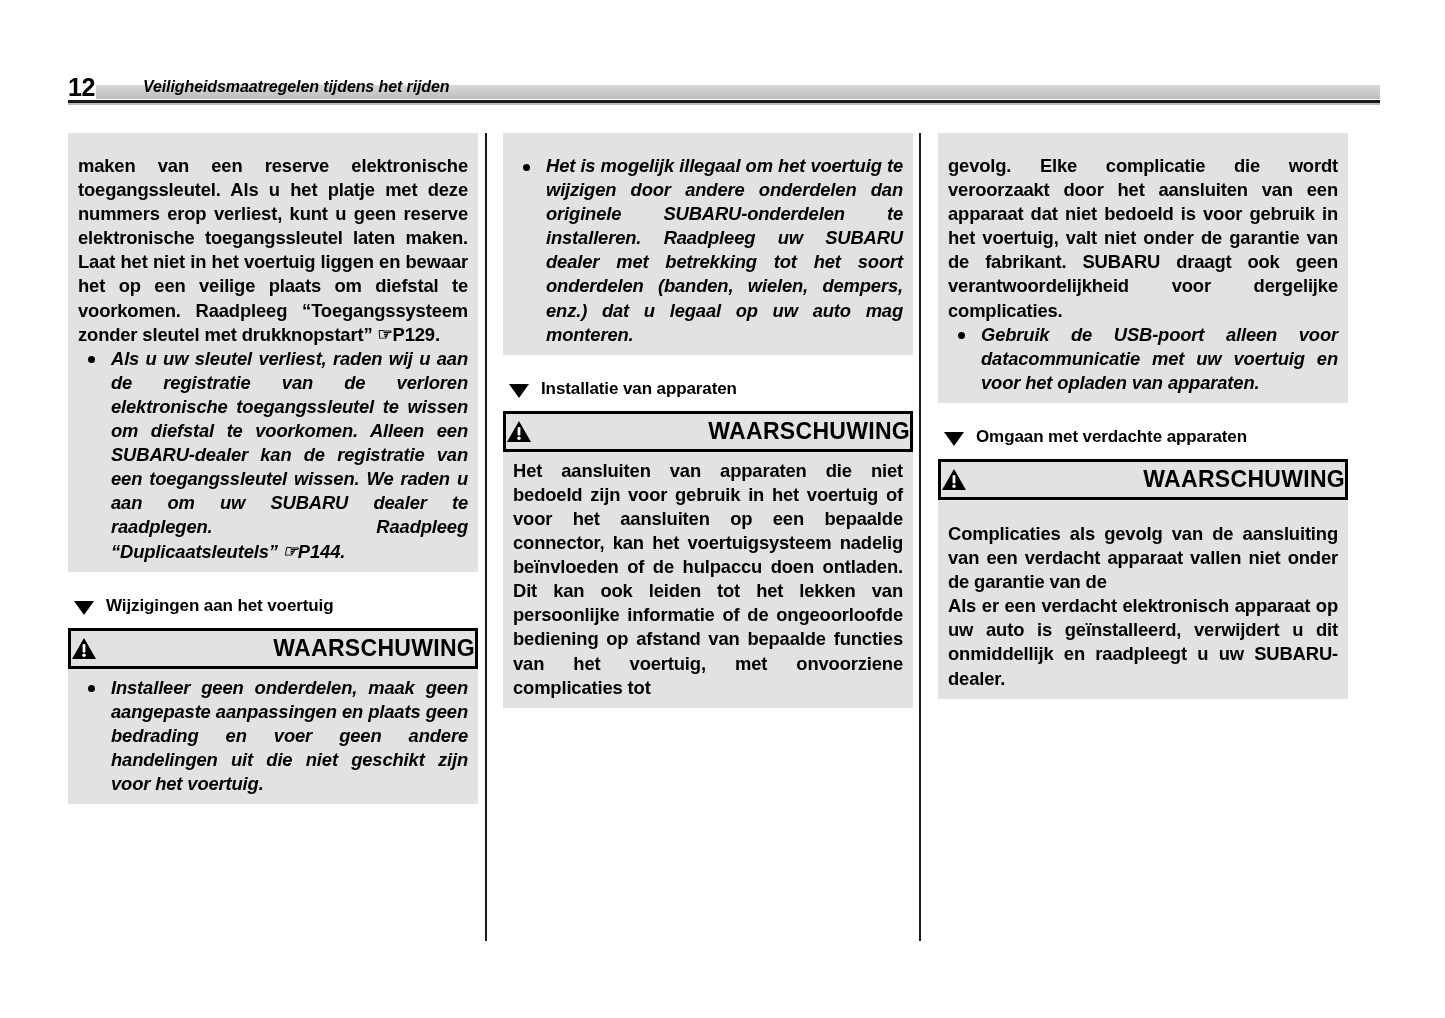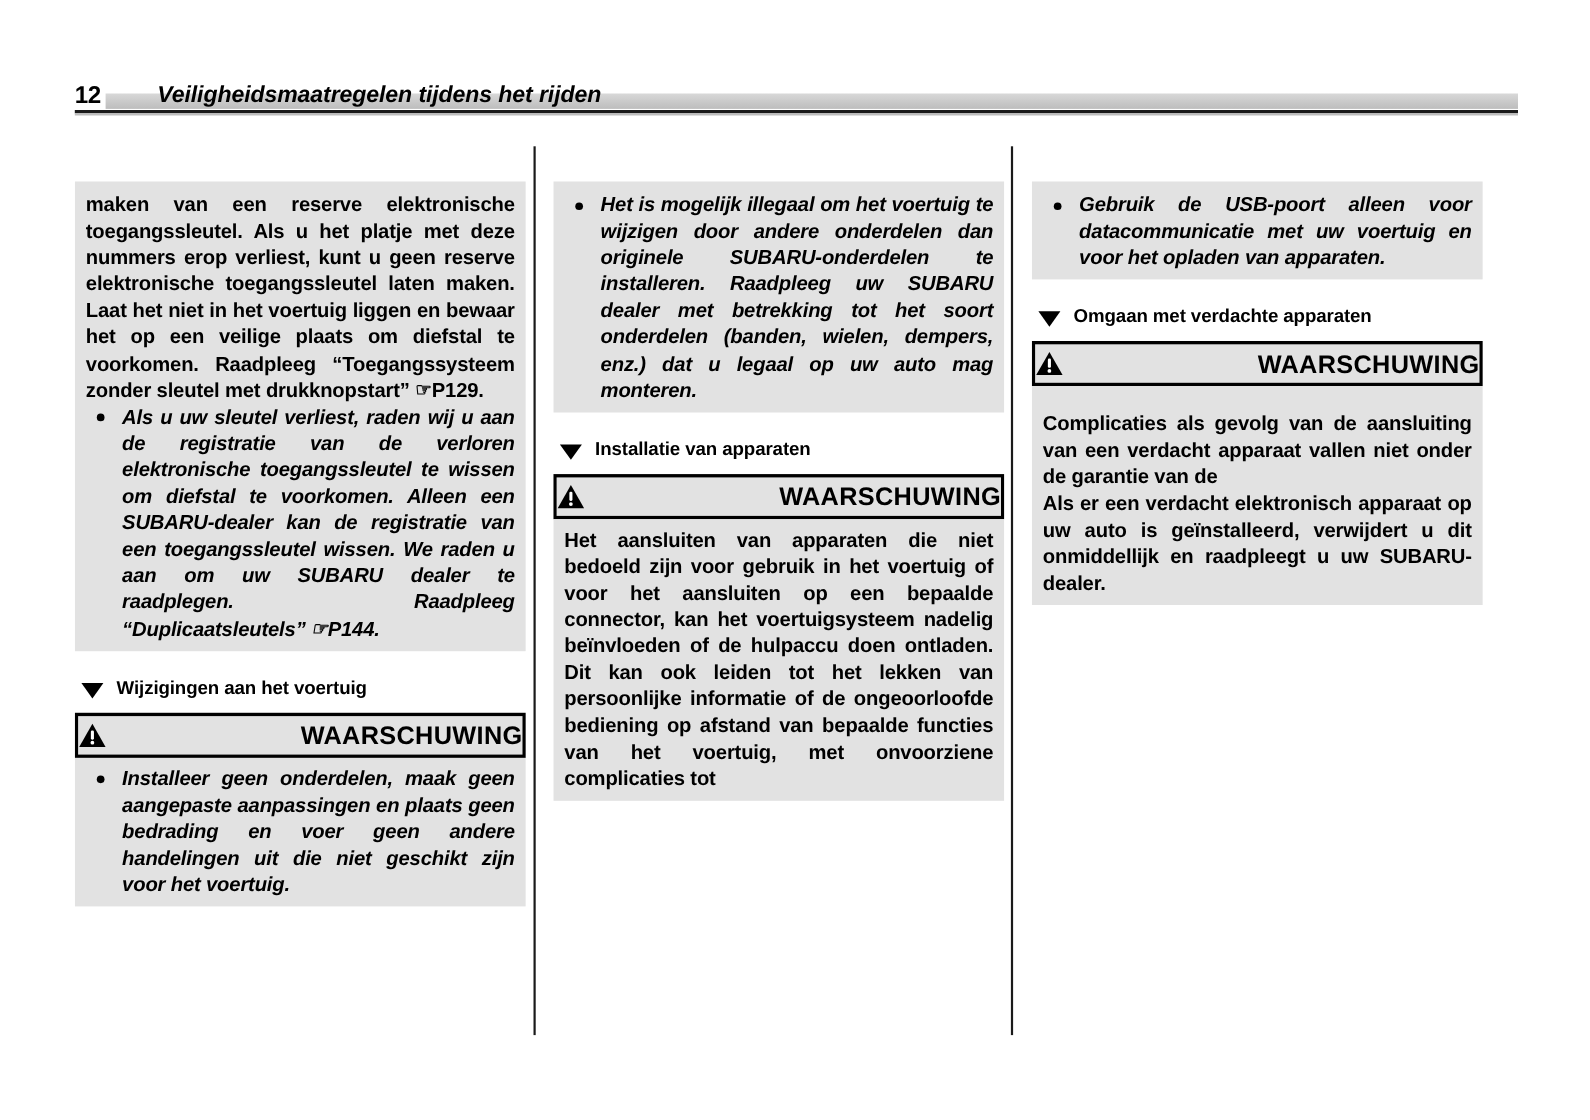--- a/index.html
+++ b/index.html
@@ -50,30 +50,30 @@
     content: "";
     position: absolute;
     left: 0; right: 0; top: 3px;
     height: 2px;
     background: #bdbdbd;
   }
   .page-number {
     position: absolute;
     left: 0;
     top: 0;
-    font-size: 22px;
+    font-size: 25px;
     font-weight: bold;
     letter-spacing: -0.5px;
     line-height: 30px;
   }
   .header-title {
     position: absolute;
     left: 75px;
     top: 3px;
-    font-size: 21px;
+    font-size: 16px;
     font-weight: bold;
     font-style: italic;
     line-height: 24px;
     letter-spacing: -0.1px;
     white-space: nowrap;
   }
 
   
   .columns {
     position: absolute;
@@ -112,22 +112,21 @@
     letter-spacing: -0.15px;
     margin: 0;
   }
   .shaded {
     background: #e2e2e2;
   }
   .pad {
     padding: 7px 10px 8px 10px;
   }
   .flush-top {
-    padding-top: 9px;
-    margin-top: 32px;
+    padding-top: 21px;
   }
 
   
   .bullets {
     margin: 0;
     padding: 0;
     list-style: none;
     font-style: italic;
   }
   .bullets li {
@@ -297,20 +296,21 @@
       </div>
 
       <div class="shaded pad">
         <p class="body-text">Het aansluiten van apparaten die niet bedoeld zijn voor gebruik in het voertuig of voor het aansluiten op een bepaalde connector, kan het voertuigsysteem nadelig beïnvloeden of de hulpaccu doen ontladen. Dit kan ook leiden tot het lekken van persoonlijke informatie of de ongeoorloofde bediening op afstand van bepaalde functies van het voertuig, met onvoorziene complicaties tot</p>
       </div>
     </div>
 
     <div class="col col-3">
 
       <div class="shaded pad flush-top blk">
+        <p class="body-text">gevolg. Elke complicatie die wordt veroorzaakt door het aansluiten van een apparaat dat niet bedoeld is voor gebruik in het voertuig, valt niet onder de garantie van de fabrikant. SUBARU draagt ook geen verantwoordelijkheid voor dergelijke complicaties.</p>
 
         <ul class="bullets">
           <li>Gebruik de USB-poort alleen voor datacommunicatie met uw voertuig en voor het opladen van apparaten.</li>
         </ul>
       </div>
 
       <div class="gap-lg"></div>
 
       <div class="section-head">
         <span class="tri"></span>

